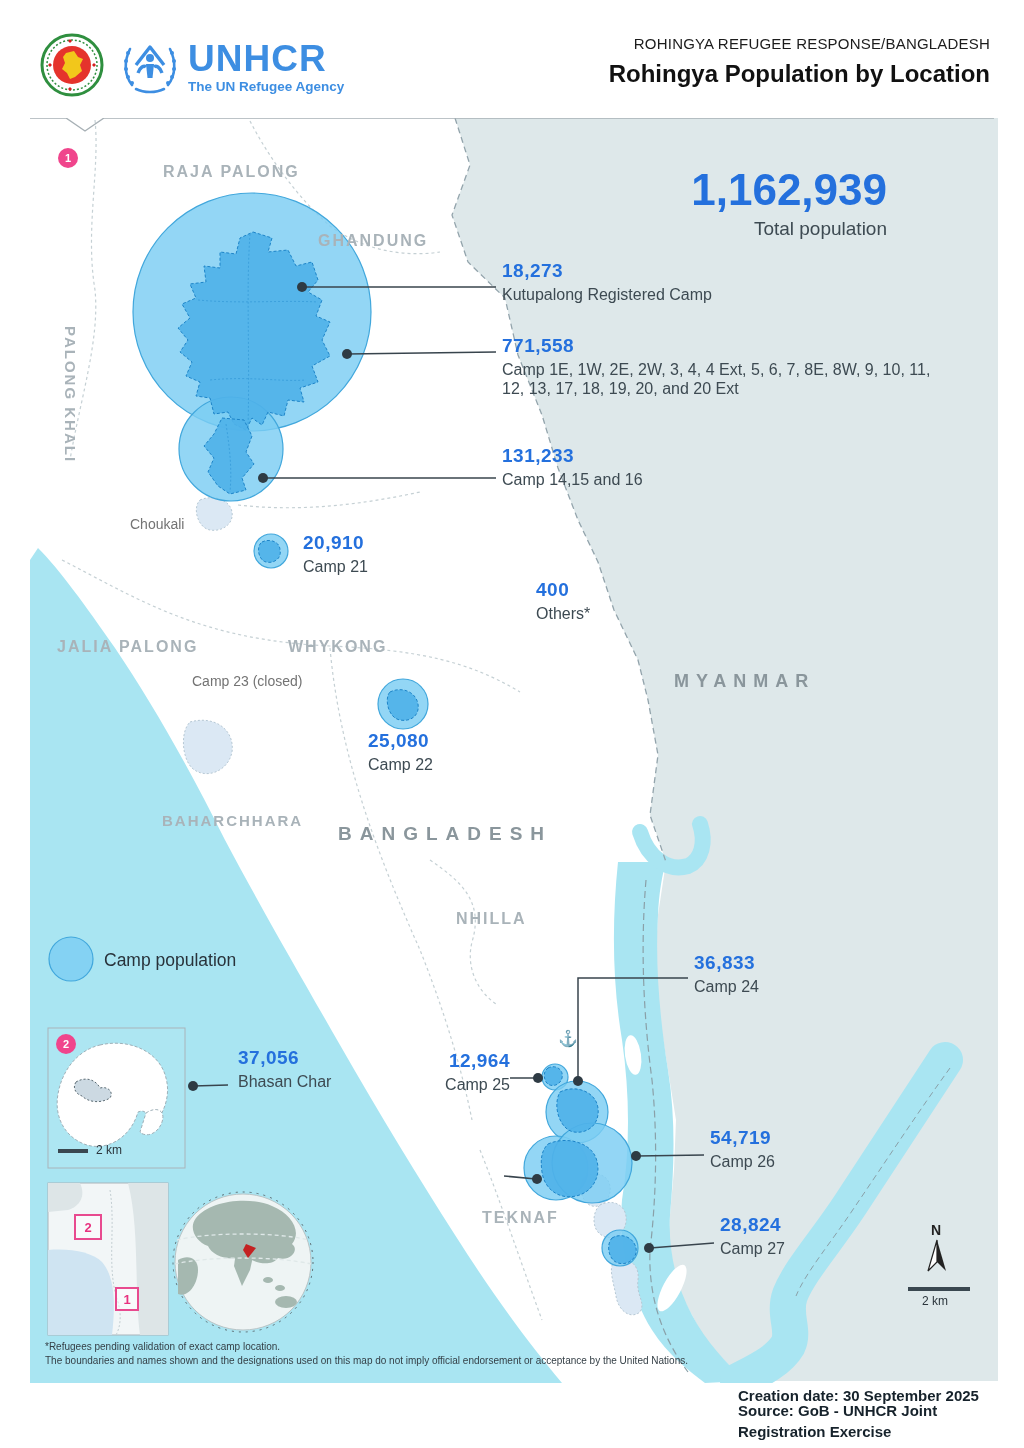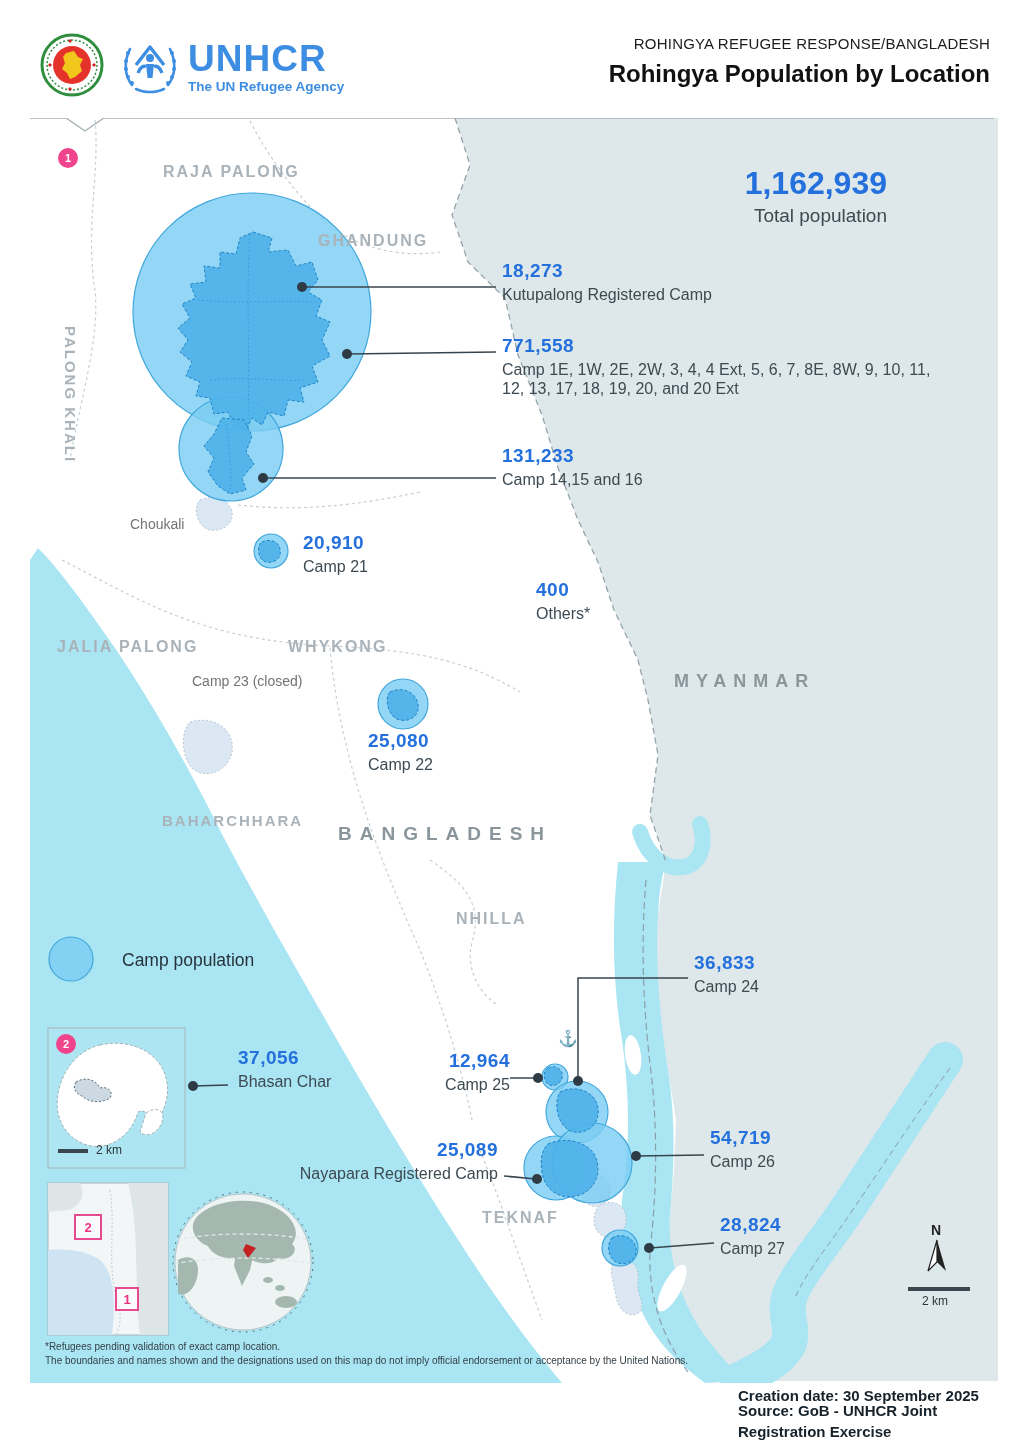--- a/index.html
+++ b/index.html
@@ -12,29 +12,29 @@
   .as-of{font-size:11.5px;color:#222;}
   .titles{right:34px;top:33px;text-align:right;line-height:1.5;}
   .unhcr-word{font-size:37px;font-weight:bold;color:#3d8ee2;letter-spacing:1px;line-height:1;}
   .unhcr-tag{font-size:13.5px;font-weight:bold;color:#3d8ee2;margin-top:2px;}
   
   .region{font-size:16px;font-weight:bold;color:#a9b3b9;letter-spacing:2px;}
   .country{font-weight:bold;color:#8a969c;}
   .place{font-size:14px;color:#737373;}
   .c-val{font-size:19px;font-weight:bold;color:#2470dd;letter-spacing:.5px;line-height:1.1;}
   .c-lab{font-size:16px;color:#3d4a52;line-height:1.2;margin-top:3px;}
-  .total-val{font-size:32px;font-weight:bold;color:#2470dd;line-height:1.1;}
+  .total-val{font-size:44px;font-weight:bold;color:#2470dd;line-height:1.1;}
   .total-lab{font-size:19px;color:#3d4a52;margin-top:4px;}
   .badge{width:20px;height:20px;border-radius:50%;background:#f0458c;color:#fff;
          font-size:11px;font-weight:bold;display:flex;align-items:center;justify-content:center;}
   .pinkbox{border:2px solid #e84a8f;color:#e8327f;font-weight:bold;font-size:13px;
            display:flex;align-items:center;justify-content:center;background:rgba(255,255,255,.45);}
   .scale-txt{font-size:12px;color:#2b353c;}
   .north-n{font-size:14px;font-weight:bold;color:#222;}
-  .legend-lab{font-size:17.5px;color:#28323a;margin-left:18px;}
+  .legend-lab{font-size:17.5px;color:#28323a;}
   .foot-note{font-size:10px;color:#343f46;line-height:1.35;}
   .footer-line{font-size:15px;font-weight:bold;color:#16222b;line-height:1.4;}
   .anchor{font-size:16px;color:#33424c;}
 </style>
 </head>
 <body>
 
 <div class="page">
 
   <div class="abs" style="left:40px;top:33px;">
@@ -276,24 +276,20 @@
     <div class="c-lab">Camp 24</div>
   </div>
   <div class="abs" style="left:390px;top:1051px;width:120px;text-align:right;">
     <div class="c-val">12,964</div>
     <div class="c-lab">Camp 25</div>
   </div>
   <div class="abs" style="left:238px;top:1048px;">
     <div class="c-val">37,056</div>
     <div class="c-lab">Bhasan Char</div>
   </div>
-  <div class="abs" style="left:283px;top:1140px;width:215px;text-align:right;">
-    <div class="c-val">25,089</div>
-    <div class="c-lab">Nayapara Registered Camp</div>
-  </div>
   <div class="abs" style="left:710px;top:1128px;">
     <div class="c-val">54,719</div>
     <div class="c-lab">Camp 26</div>
   </div>
   <div class="abs" style="left:720px;top:1215px;">
     <div class="c-val">28,824</div>
     <div class="c-lab">Camp 27</div>
   </div>
 
   <div class="abs legend-lab" style="left:104px;top:950px;">Camp population</div>

